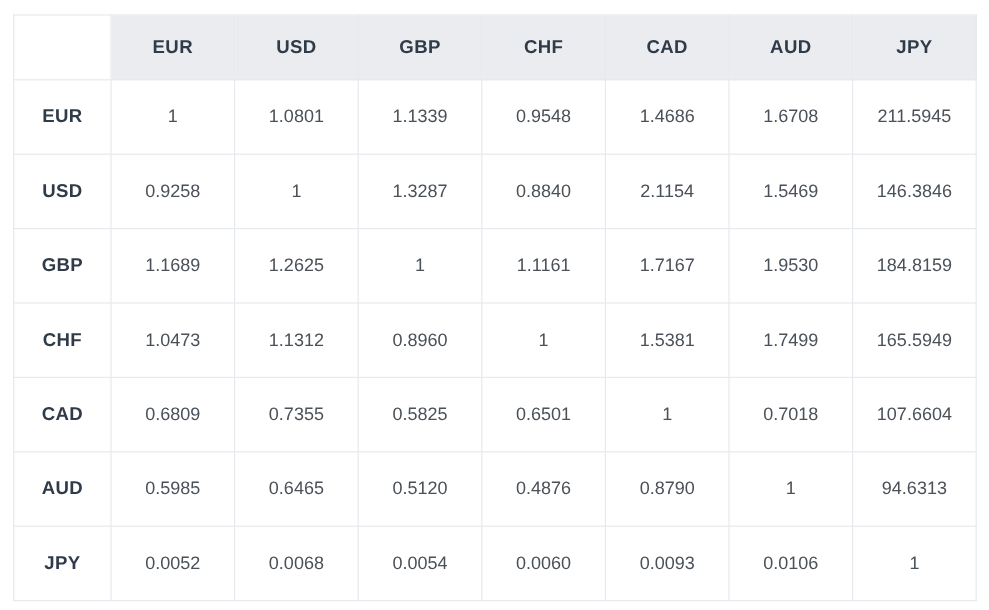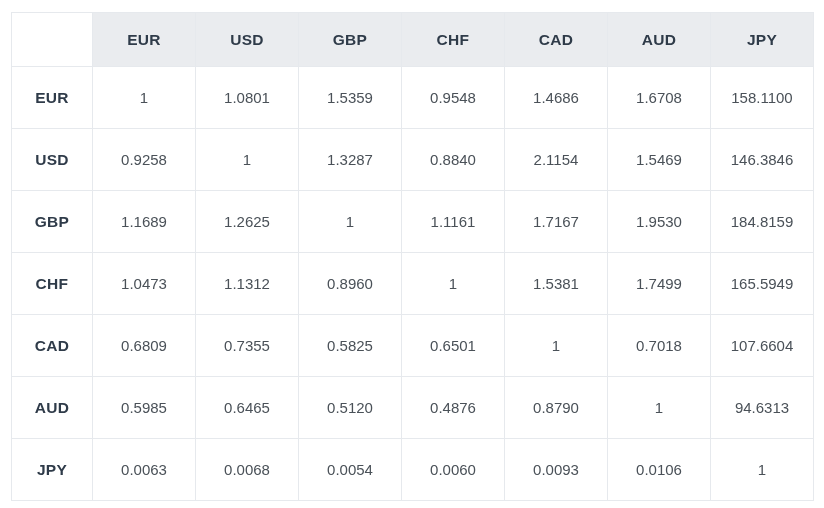--- a/index.html
+++ b/index.html
@@ -130,25 +130,25 @@
           <th class="col-header">CAD</th>
           <th class="col-header">AUD</th>
           <th class="col-header">JPY</th>
         </tr>
     </thead>
     <tbody>
         <tr>
           <th class="row-label">EUR</th>
           <td class="rate-cell">1</td>
           <td class="rate-cell">1.0801</td>
-          <td class="rate-cell">1.5359</td>
+          <td class="rate-cell">1.1339</td>
           <td class="rate-cell">0.9548</td>
           <td class="rate-cell">1.4686</td>
           <td class="rate-cell">1.6708</td>
-          <td class="rate-cell">158.1100</td>
+          <td class="rate-cell">211.5945</td>
         </tr>
         <tr>
           <th class="row-label">USD</th>
           <td class="rate-cell">0.9258</td>
           <td class="rate-cell">1</td>
           <td class="rate-cell">1.3287</td>
           <td class="rate-cell">0.8840</td>
           <td class="rate-cell">2.1154</td>
           <td class="rate-cell">1.5469</td>
           <td class="rate-cell">146.3846</td>
@@ -188,21 +188,21 @@
           <td class="rate-cell">0.5985</td>
           <td class="rate-cell">0.6465</td>
           <td class="rate-cell">0.5120</td>
           <td class="rate-cell">0.4876</td>
           <td class="rate-cell">0.8790</td>
           <td class="rate-cell">1</td>
           <td class="rate-cell">94.6313</td>
         </tr>
         <tr>
           <th class="row-label">JPY</th>
-          <td class="rate-cell">0.0063</td>
+          <td class="rate-cell">0.0052</td>
           <td class="rate-cell">0.0068</td>
           <td class="rate-cell">0.0054</td>
           <td class="rate-cell">0.0060</td>
           <td class="rate-cell">0.0093</td>
           <td class="rate-cell">0.0106</td>
           <td class="rate-cell">1</td>
         </tr>
       </tbody>
   </table>
 

